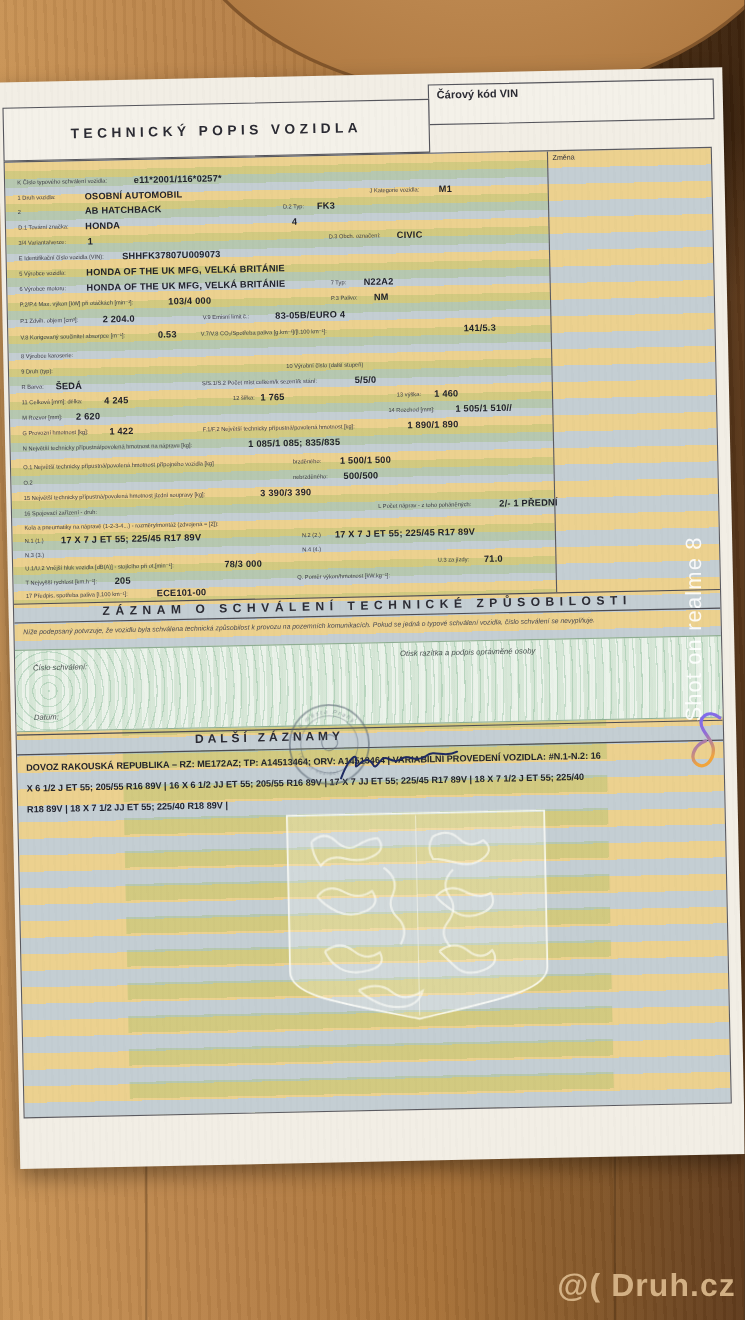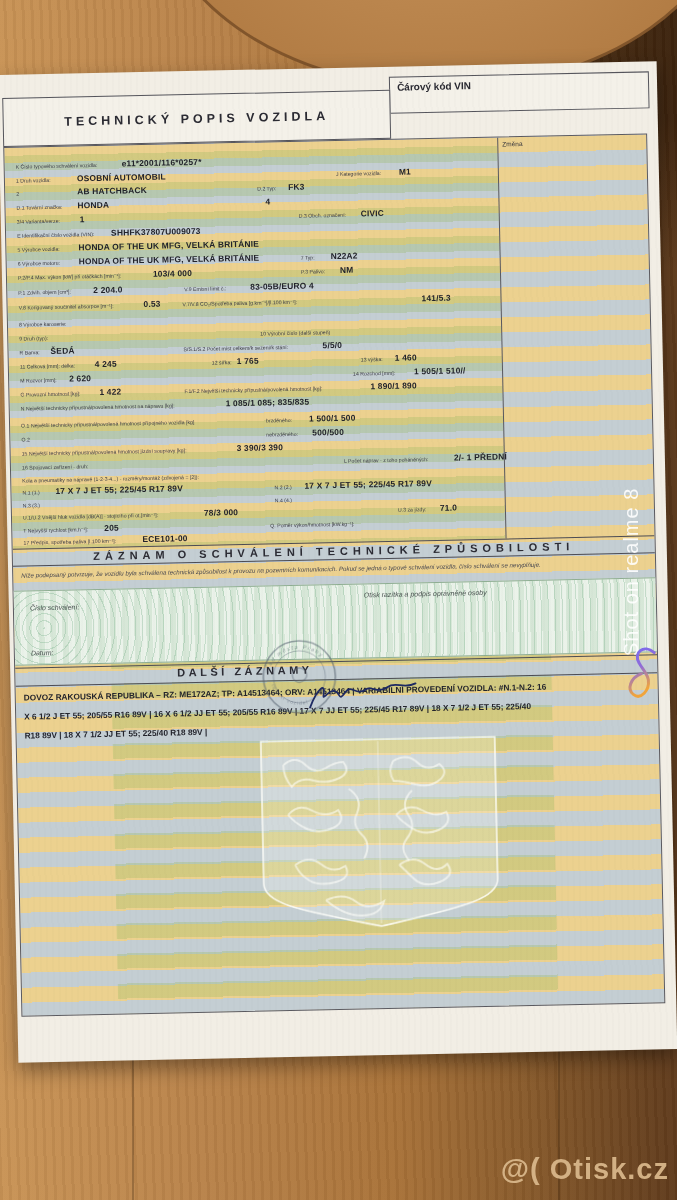--- a/index.html
+++ b/index.html
@@ -303,14 +303,14 @@
     <defs>
       <linearGradient id="g8" x1="0" y1="0" x2="0.3" y2="1">
         <stop offset="0" stop-color="#7b6bf0"></stop>
         <stop offset="0.45" stop-color="#8f6cd8"></stop>
         <stop offset="1" stop-color="#f0a43c"></stop>
       </linearGradient>
     </defs>
     <path d="M24,5 C12,-2 3,9 11,18 C15,23 21,27 23,33 C26,43 19,54 11,50 C3,46 5,34 15,28" fill="none" stroke="url(#g8)" stroke-width="3" stroke-linecap="round"></path>
   </svg>
 
-  <div class="bazos">@( Otisk.cz</div>
+  <div class="bazos">@( Druh.cz</div>
 </div>
 
 </body></html>

